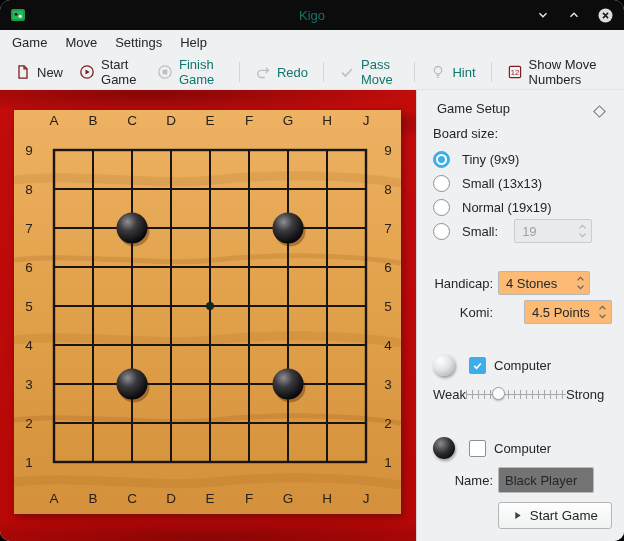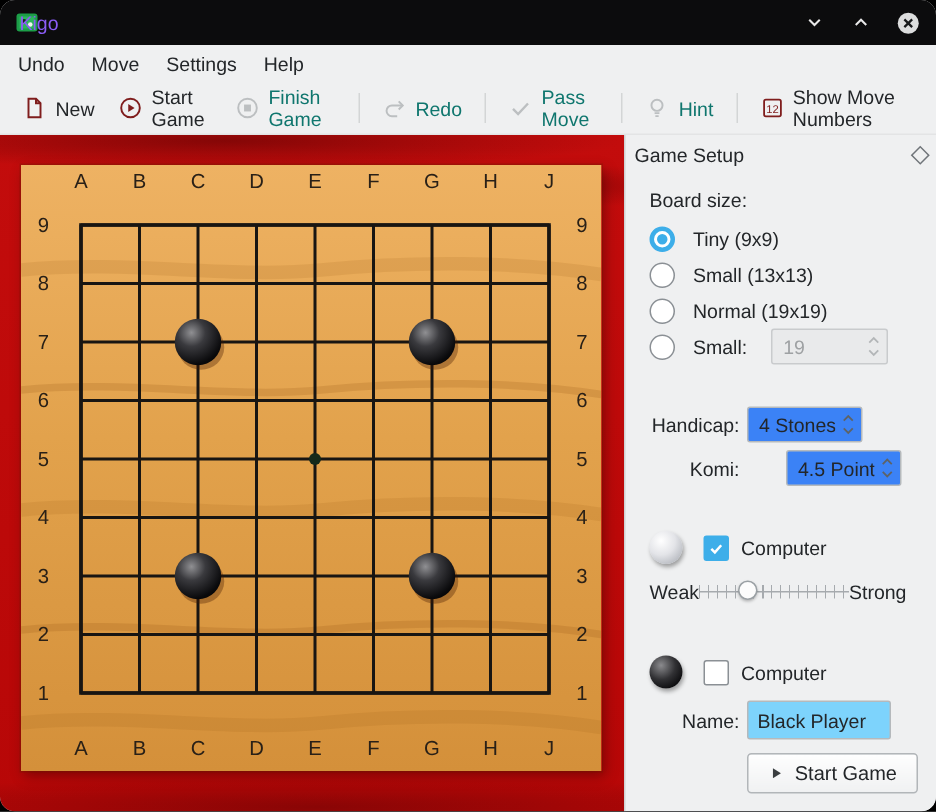--- a/index.html
+++ b/index.html
@@ -3,21 +3,21 @@
 <meta charset="utf-8">
 <style>
   html,body{margin:0;padding:0;background:#000;}
   .stage{width:624px;height:541px;background:#000;position:relative;overflow:hidden;}
   .window{position:absolute;inset:0;border-radius:10px;overflow:hidden;display:flex;flex-direction:column;
     background:#eff0f1;font-family:"Liberation Sans",sans-serif;font-size:13px;color:#232629;}
 
   
   .titlebar{height:30px;background:#0c0c0d;display:flex;align-items:center;padding:0 10px;color:#fcfcfc;position:relative;flex:none;}
   .app-icon{width:16px;height:16px;flex:none;}
-  .window-title{position:absolute;left:0;right:0;font-size:13px;color:#8b5cf6;pointer-events:none;padding-left:13px;}
+  .window-title{position:absolute;left:0;right:0;text-align:center;font-size:13px;color:#0f766e;pointer-events:none;}
   .win-controls{margin-left:auto;display:flex;align-items:center;gap:13px;z-index:2;}
   .win-btn{display:flex;align-items:center;justify-content:center;width:18px;height:18px;cursor:default;}
 
   
   .menubar{height:25px;display:flex;align-items:center;gap:2px;padding:0 4px;background:#eff0f1;flex:none;}
   .menu-item{padding:3px 8px;border-radius:2px;color:#232629;}
 
   
   .toolbar{height:34px;display:flex;align-items:center;gap:2px;padding:0 8px;background:#eff0f1;border-bottom:1px solid #e3e4e5;flex:none;}
   .tb-btn{display:flex;align-items:center;gap:6px;padding:4px 7px;border-radius:3px;color:#232629;}
@@ -31,29 +31,29 @@
   .board-area{width:416px;flex:none;position:relative;
     background:
       radial-gradient(ellipse 430px 30px at 150px 4px, rgba(92,3,3,.6), rgba(92,3,3,0) 62%),
       radial-gradient(ellipse 360px 22px at 330px 34px, rgba(92,3,3,.35), rgba(92,3,3,0) 65%),
       radial-gradient(ellipse 520px 34px at 210px 448px, rgba(92,3,3,.5), rgba(92,3,3,0) 62%),
       linear-gradient(#c30c0c,#b70707);}
   .board-wood{position:absolute;left:14px;top:20px;width:387px;height:404px;box-shadow:0 0 0 1px rgba(90,30,0,.25), 2px 3px 8px rgba(60,0,0,.45);}
 
   
   .panel{flex:1;background:#eff0f1;border-left:1px solid #d0d2d3;display:flex;flex-direction:column;min-width:0;}
-  .panel-header{height:26px;display:flex;align-items:center;padding:0 6px;flex:none;}
+  .panel-header{height:26px;display:flex;align-items:flex-end;padding:0 20px;flex:none;}
   .float-icon{margin-left:auto;width:7px;height:7px;border:1px solid #70757a;transform:rotate(45deg);background:#eff0f1;}
   .panel-body{flex:1;display:flex;flex-direction:column;padding:4px 12px 12px 16px;overflow:hidden;}
   .section-label{margin:6px 0 6px 0;}
   .radio-row{display:flex;align-items:center;gap:12px;height:24px;}
   .radio{width:15px;height:15px;border-radius:50%;border:1px solid #8b9095;background:#fff;position:relative;flex:none;}
   .radio.checked{border-color:#3daee9;background:#3daee9;}
   .radio.checked::after{content:'';position:absolute;inset:2px;border-radius:50%;background:#3daee9;border:2px solid #fff;}
-  .spin{width:77px;height:24px;background:#3b82f6;border:1px solid #b5b9bc;border-radius:2px;display:flex;align-items:center;padding-left:7px;box-sizing:border-box;}
+  .spin{width:92px;height:24px;background:#fdba74;border:1px solid #b5b9bc;border-radius:2px;display:flex;align-items:center;padding-left:7px;box-sizing:border-box;}
   .spin .spin-value{flex:1;white-space:nowrap;overflow:hidden;}
   .spin .arrows{display:flex;flex-direction:column;align-items:center;justify-content:center;width:17px;height:100%;gap:2px;color:#5e6366;flex:none;}
   .spin.small{width:78px;margin-left:4px;}
   .spin.disabled{background:#e9eaeb;border-color:#c9cbcd;color:#9ea1a3;}
   .spin.disabled .arrows{color:#b3b6b8;}
   .form-row{display:flex;align-items:center;}
   .form-label{width:60px;text-align:right;margin-right:5px;flex:none;}
   .row-handicap{margin-top:28px;}
   .row-komi{margin-top:5px;gap:26px;}
   .player-row{display:flex;align-items:center;margin-top:30px;}
@@ -67,21 +67,21 @@
   .checkbox svg{display:none;}
   .checkbox.checked svg{display:block;}
   .slider-row{display:flex;align-items:center;gap:0;margin-top:9px;height:18px;}
   .slider{position:relative;width:100px;height:16px;flex:none;}
   .slider-track{position:absolute;left:0;right:0;top:4px;height:9px;
     background:
       linear-gradient(#a6aaae,#a6aaae) 0 55%/100% 1px no-repeat,
       repeating-linear-gradient(90deg,#a6aaae 0 1px, transparent 1px 6px);}
   .slider-handle{position:absolute;left:26px;top:1px;width:13px;height:13px;border-radius:50%;background:#fcfcfc;border:1px solid #9aa0a4;box-sizing:border-box;box-shadow:0 1px 2px rgba(0,0,0,.25);}
   .row-name{margin-top:8px;}
-  .text-input{width:96px;height:24px;box-sizing:border-box;border:1px solid #b5b9bc;border-radius:2px;padding:12px 6px;font:13px "Liberation Sans",sans-serif;color:#232629;background:#7dd3fc;}
+  .text-input{width:96px;height:24px;box-sizing:border-box;border:1px solid #b5b9bc;border-radius:2px;padding:12px 6px;font:13px "Liberation Sans",sans-serif;color:#232629;background:#737373;}
   .start-row{margin-top:auto;display:flex;justify-content:flex-end;}
   .start-btn{display:flex;align-items:center;gap:7px;height:27px;padding:0 13px;background:linear-gradient(#fefefe,#f0f1f2);
     border:1px solid #b2b6b9;border-radius:3px;color:#232629;}
 </style>
 </head>
 <body>
 
 <div class="stage">
   <div class="window">
 
@@ -109,21 +109,21 @@
         <span class="win-btn">
           <svg width="17" height="17" viewBox="0 0 17 17">
               <circle cx="8.5" cy="8.5" r="7" fill="#dcdddd"></circle>
               <path d="M5.9 5.9l5.2 5.2M11.1 5.9l-5.2 5.2" stroke="#17191a" stroke-width="1.5"></path>
             </svg>
         </span>
       </span>
     </div>
 
     <div class="menubar">
-        <div class="menu-item">Undo</div>
+        <div class="menu-item">Game</div>
         <div class="menu-item">Move</div>
         <div class="menu-item">Settings</div>
         <div class="menu-item">Help</div>
       </div>
 
     <div class="toolbar">
         <div class="tb-btn">
           <span class="tb-icon">
             <svg width="16" height="16" viewBox="0 0 16 16" fill="none" stroke="currentColor" stroke-width="1.3">
               <path d="M4 1.8h5l3 3v9.4H4z"></path>

